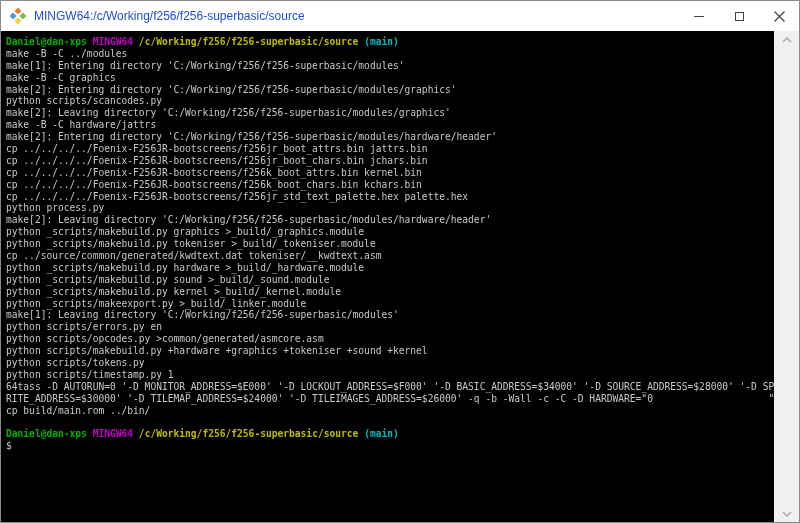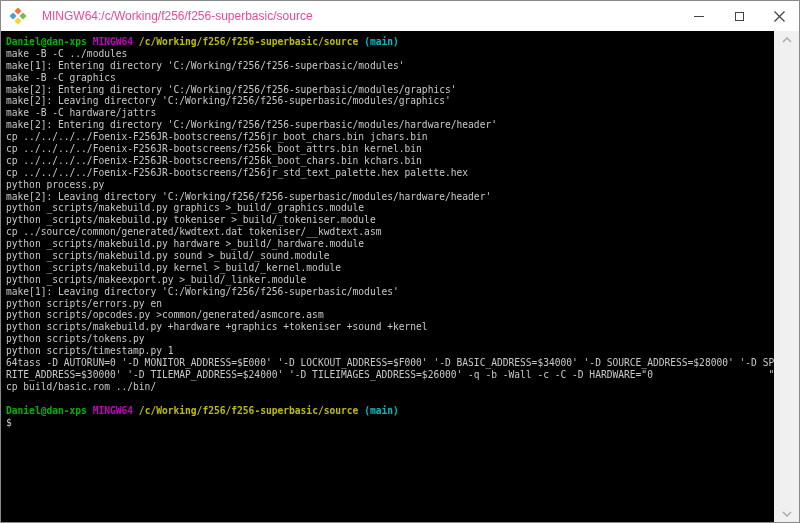--- a/index.html
+++ b/index.html
@@ -32,23 +32,23 @@
     top: 2px; left: 2px;
     width: 12px; height: 12px;
     transform: rotate(45deg);
   }
   .app-icon .dg span { position: absolute; width: 5px; height: 5px; }
   .app-icon .d1 { top: 0; left: 0; background: #e8793c; }
   .app-icon .d2 { top: 0; right: 0; background: #7cb94e; }
   .app-icon .d3 { bottom: 0; left: 0; background: #4f9bd8; }
   .app-icon .d4 { bottom: 0; right: 0; background: #f3d23e; }
   .title-text {
-    margin-left: 16px;
+    margin-left: 8px;
     font-size: 12px;
-    color: #ec4899;
+    color: #1d4ed8;
     white-space: nowrap;
     overflow: hidden;
     flex: 1 1 auto;
   }
   .caption-buttons { display: flex; height: 100%; flex: 0 0 auto; }
   .caption-btn {
     width: 40px; height: 100%;
     display: flex; align-items: center; justify-content: center;
     cursor: default;
   }
@@ -121,23 +121,25 @@
     </div>
   </div>
 
   <div class="terminal">
     <div id="term-out">
         <div class="term-line"><span class="b" style="color: rgb(0, 180, 0);">Daniel@dan-xps </span><span class="b" style="color: rgb(196, 0, 196);">MINGW64 </span><span class="b" style="color: rgb(189, 189, 0);">/c/Working/f256/f256-superbasic/source </span><span class="b" style="color: rgb(0, 189, 189);">(main)</span></div>
         <div class="term-line"><span>make -B -C ../modules</span></div>
         <div class="term-line"><span>make[1]: Entering directory 'C:/Working/f256/f256-superbasic/modules'</span></div>
         <div class="term-line"><span>make -B -C graphics</span></div>
         <div class="term-line"><span>make[2]: Entering directory 'C:/Working/f256/f256-superbasic/modules/graphics'</span></div>
+        <div class="term-line"><span>python scripts/scancodes.py</span></div>
         <div class="term-line"><span>make[2]: Leaving directory 'C:/Working/f256/f256-superbasic/modules/graphics'</span></div>
         <div class="term-line"><span>make -B -C hardware/jattrs</span></div>
         <div class="term-line"><span>make[2]: Entering directory 'C:/Working/f256/f256-superbasic/modules/hardware/header'</span></div>
+        <div class="term-line"><span>cp ../../../../Foenix-F256JR-bootscreens/f256jr_boot_attrs.bin jattrs.bin</span></div>
         <div class="term-line"><span>cp ../../../../Foenix-F256JR-bootscreens/f256jr_boot_chars.bin jchars.bin</span></div>
         <div class="term-line"><span>cp ../../../../Foenix-F256JR-bootscreens/f256k_boot_attrs.bin kernel.bin</span></div>
         <div class="term-line"><span>cp ../../../../Foenix-F256JR-bootscreens/f256k_boot_chars.bin kchars.bin</span></div>
         <div class="term-line"><span>cp ../../../../Foenix-F256JR-bootscreens/f256jr_std_text_palette.hex palette.hex</span></div>
         <div class="term-line"><span>python process.py</span></div>
         <div class="term-line"><span>make[2]: Leaving directory 'C:/Working/f256/f256-superbasic/modules/hardware/header'</span></div>
         <div class="term-line"><span>python _scripts/makebuild.py graphics &gt;_build/_graphics.module</span></div>
         <div class="term-line"><span>python _scripts/makebuild.py tokeniser &gt;_build/_tokeniser.module</span></div>
         <div class="term-line"><span>cp ../source/common/generated/kwdtext.dat tokeniser/__kwdtext.asm</span></div>
         <div class="term-line"><span>python _scripts/makebuild.py hardware &gt;_build/_hardware.module</span></div>
@@ -145,21 +147,21 @@
         <div class="term-line"><span>python _scripts/makebuild.py kernel &gt;_build/_kernel.module</span></div>
         <div class="term-line"><span>python _scripts/makeexport.py &gt;_build/_linker.module</span></div>
         <div class="term-line"><span>make[1]: Leaving directory 'C:/Working/f256/f256-superbasic/modules'</span></div>
         <div class="term-line"><span>python scripts/errors.py en</span></div>
         <div class="term-line"><span>python scripts/opcodes.py &gt;common/generated/asmcore.asm</span></div>
         <div class="term-line"><span>python scripts/makebuild.py +hardware +graphics +tokeniser +sound +kernel</span></div>
         <div class="term-line"><span>python scripts/tokens.py</span></div>
         <div class="term-line"><span>python scripts/timestamp.py 1</span></div>
         <div class="term-line"><span>64tass -D AUTORUN=0 '-D MONITOR_ADDRESS=$E000' '-D LOCKOUT_ADDRESS=$F000' '-D BASIC_ADDRESS=$34000' '-D SOURCE_ADDRESS=$28000' '-D SP</span></div>
         <div class="term-line"><span>RITE_ADDRESS=$30000' '-D TILEMAP_ADDRESS=$24000' '-D TILEIMAGES_ADDRESS=$26000' -q -b -Wall -c -C -D HARDWARE="0                    "</span></div>
-        <div class="term-line"><span>cp build/basic.rom ../bin/</span></div>
+        <div class="term-line"><span>cp build/main.rom ../bin/</span></div>
         <div class="term-line"><span></span></div>
         <div class="term-line"><span class="b" style="color: rgb(0, 180, 0);">Daniel@dan-xps </span><span class="b" style="color: rgb(196, 0, 196);">MINGW64 </span><span class="b" style="color: rgb(189, 189, 0);">/c/Working/f256/f256-superbasic/source </span><span class="b" style="color: rgb(0, 189, 189);">(main)</span></div>
         <div class="term-line"><span>$</span></div>
       </div>
   </div>
 
   <div class="scrollbar">
     <div class="scroll-btn">
       <svg width="10" height="6" viewBox="0 0 10 6">
         <polyline points="1,5 5,1 9,5" fill="none" stroke="#a6a6a6" stroke-width="1.4"></polyline>

